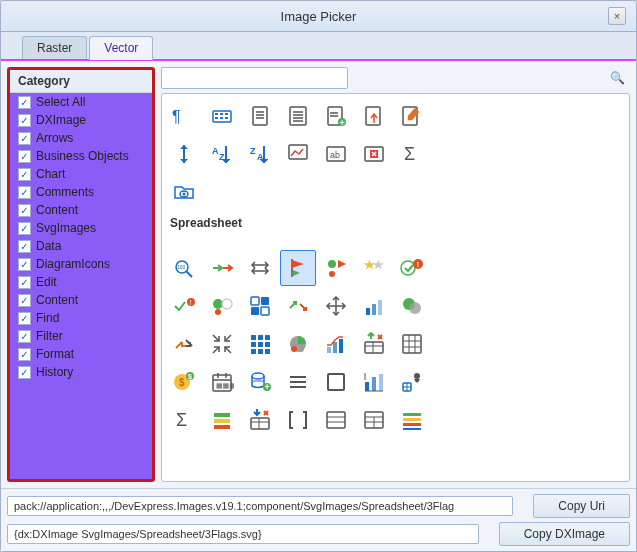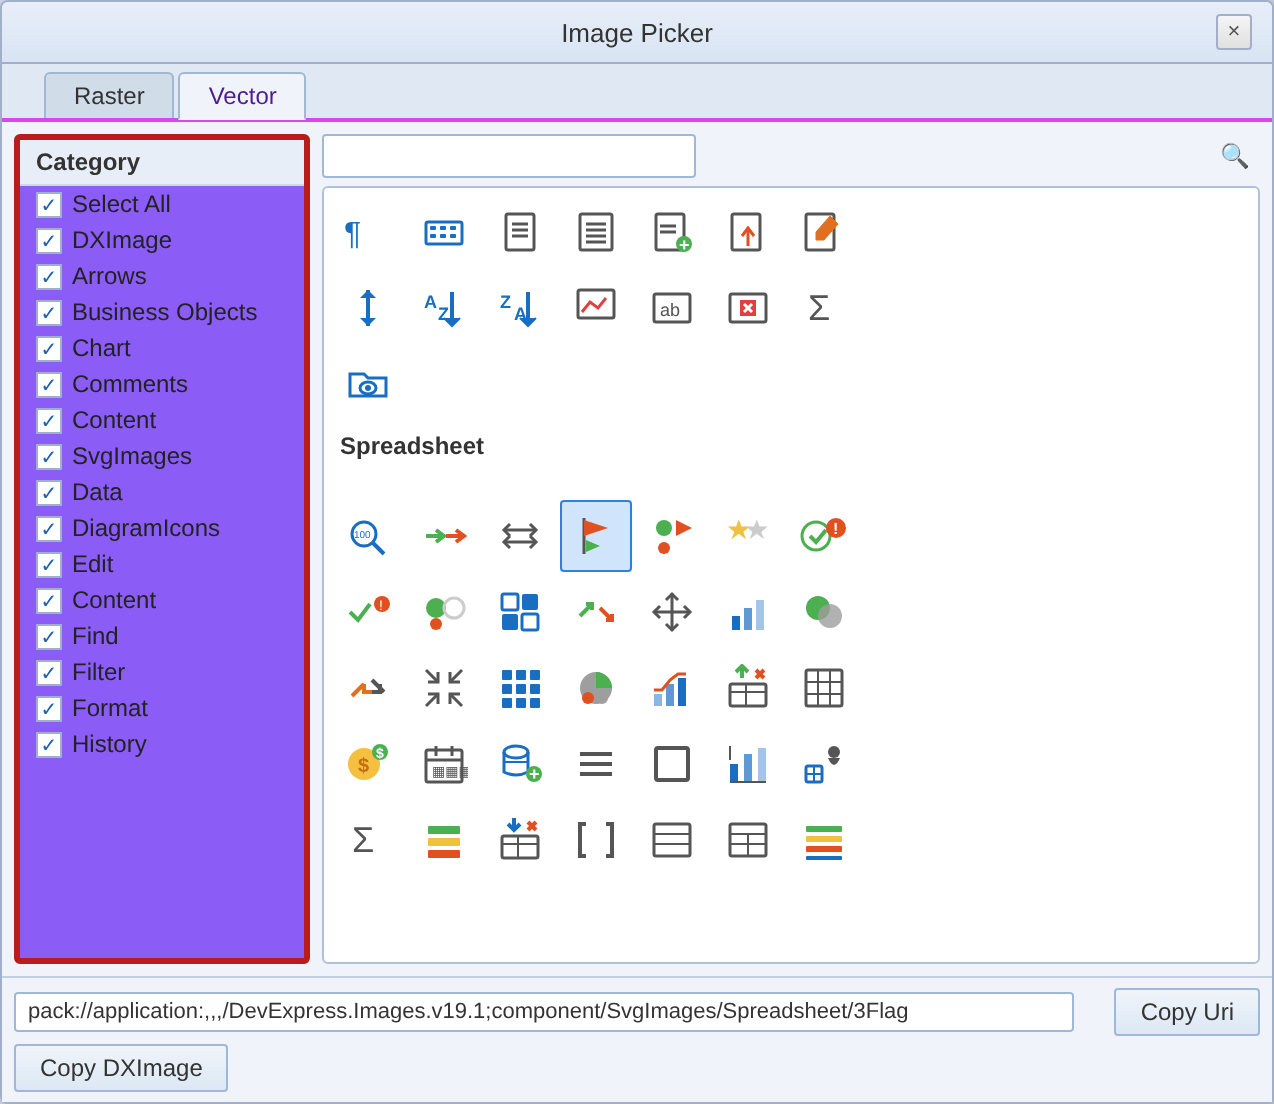--- a/index.html
+++ b/index.html
@@ -206,21 +206,21 @@
       flex: 1;
       border: 1px solid #a0b8d8;
       border-radius: 2px;
       padding: 3px 6px;
       font-size: 11px;
       background: white;
       outline: none;
       color: #333;
     }
     .bottom-btn {
-      padding: 4px 12px;
+      padding: 4px 24px;
       border: 1px solid #a0b8d8;
       border-radius: 2px;
       background: linear-gradient(to bottom, #f0f4fa, #dce8f4);
       font-size: 12px;
       cursor: pointer;
       color: #333;
       white-space: nowrap;
     }
 
     
@@ -798,16 +798,17 @@
       </div>
     </div>
   </div>
 
   <div class="bottom-bar">
     <div class="bottom-row">
       <input class="bottom-input" type="text" readonly="" value="pack://application:,,,/DevExpress.Images.v19.1;component/SvgImages/Spreadsheet/3Flag" style="">
       <button class="bottom-btn">Copy Uri</button>
     </div>
     <div class="bottom-row">
+      <input class="bottom-input" type="text" readonly="" value="{dx:DXImage SvgImages/Spreadsheet/3Flags.svg}" style="">
       <button class="bottom-btn">Copy DXImage</button>
     </div>
   </div>
 </div>
 
 </body></html>

